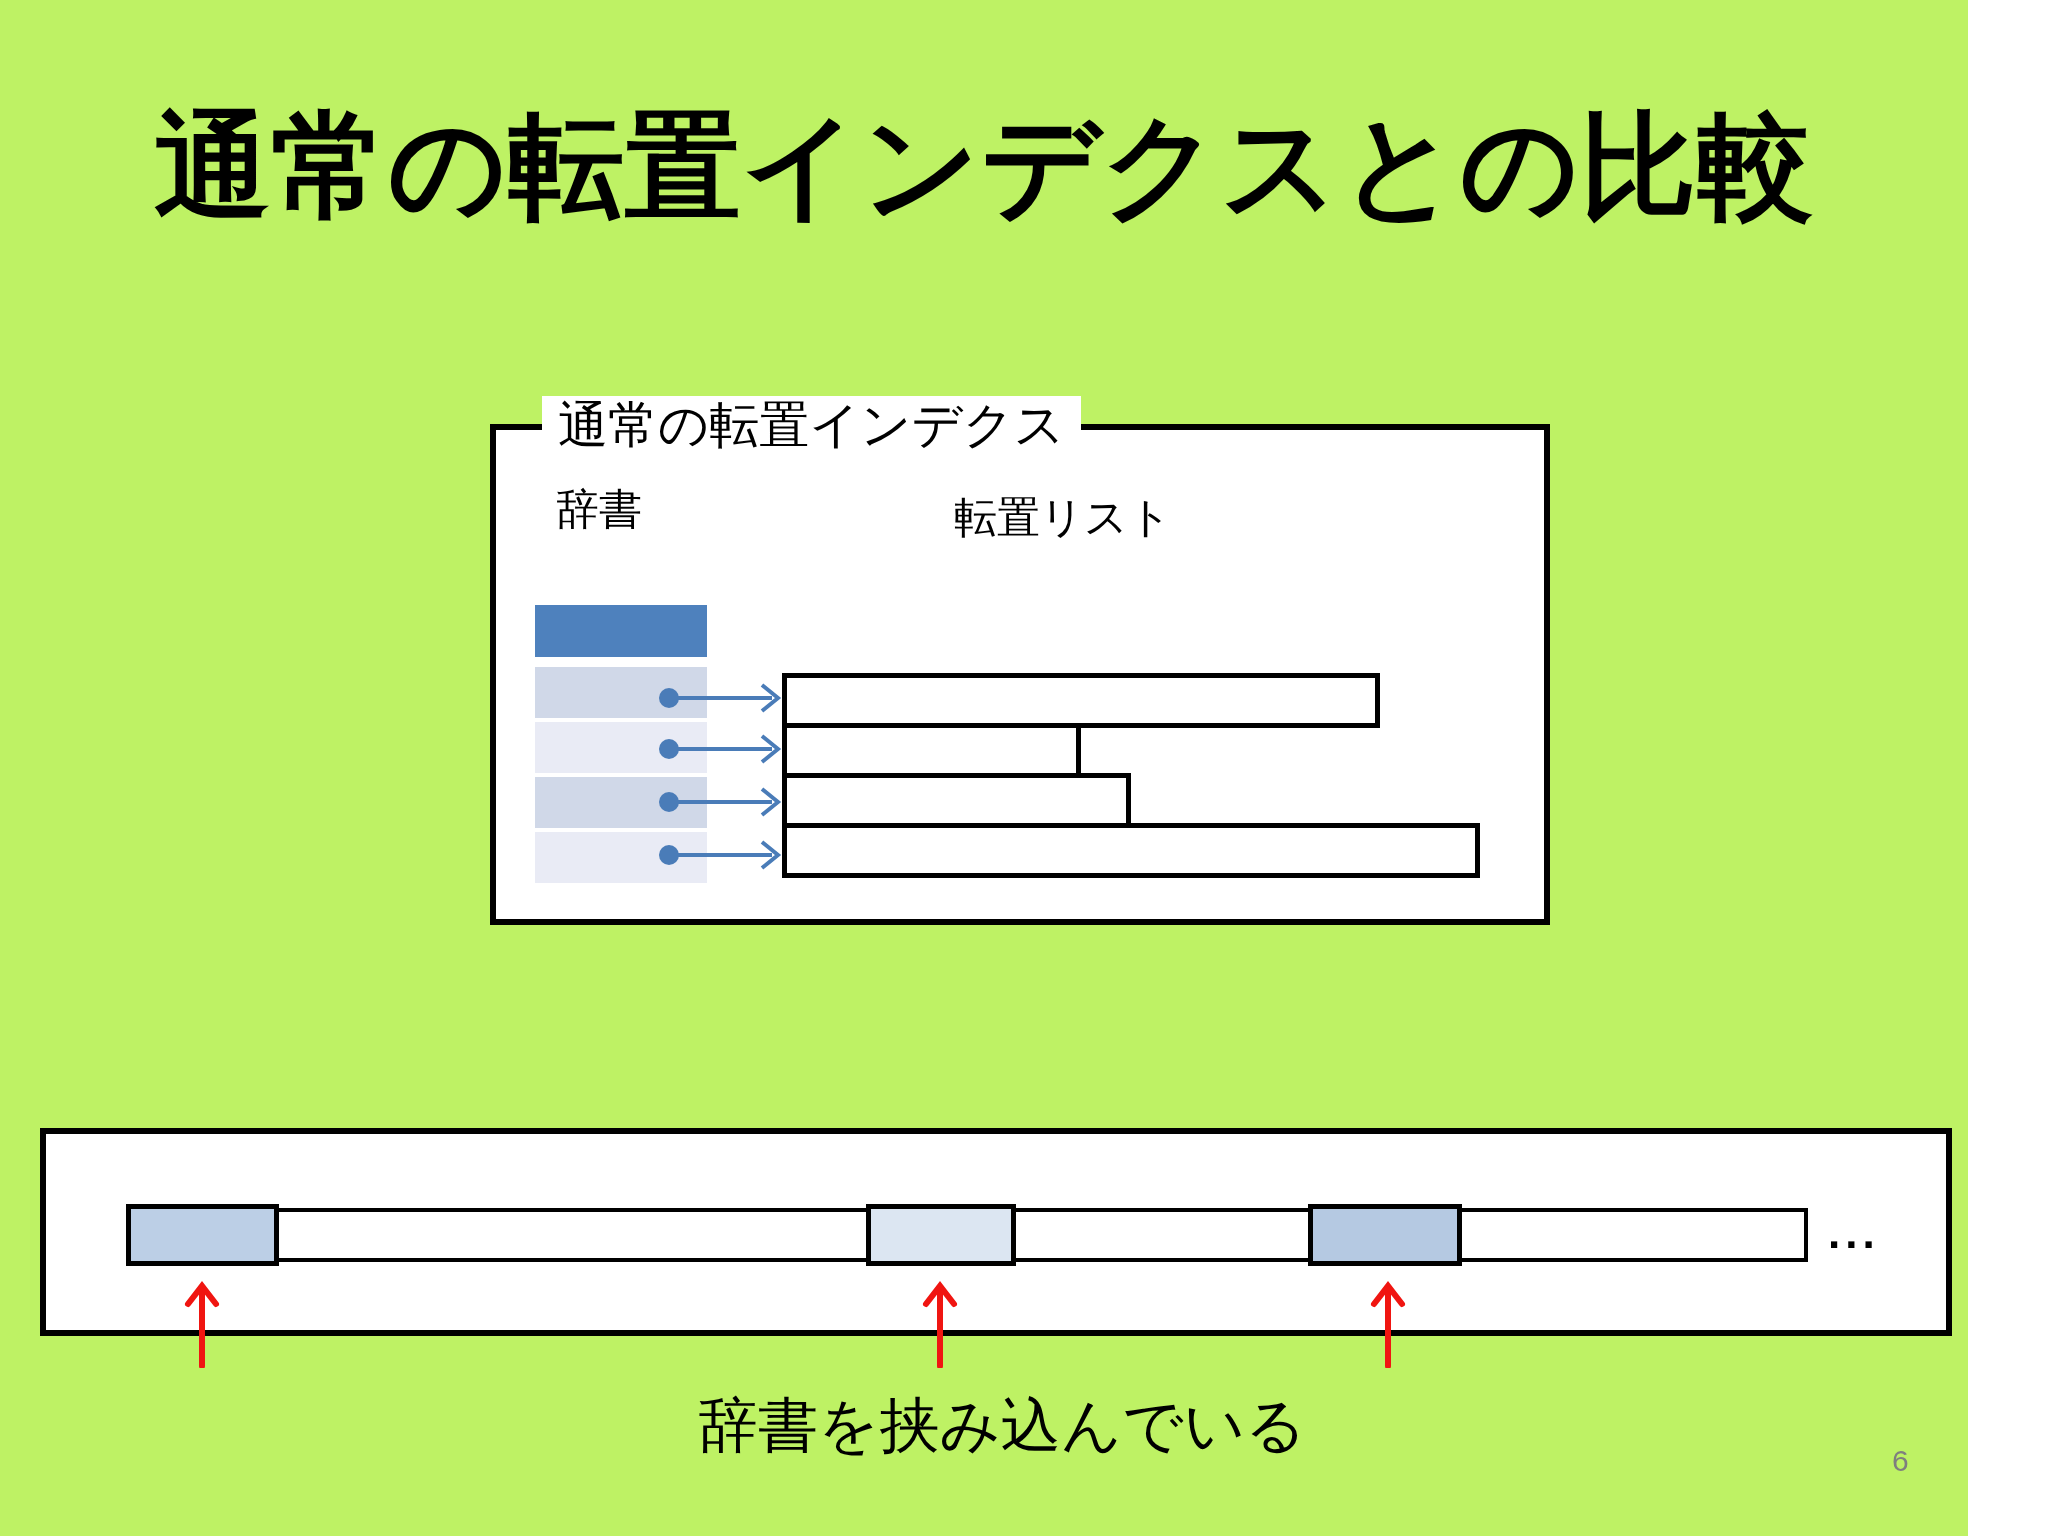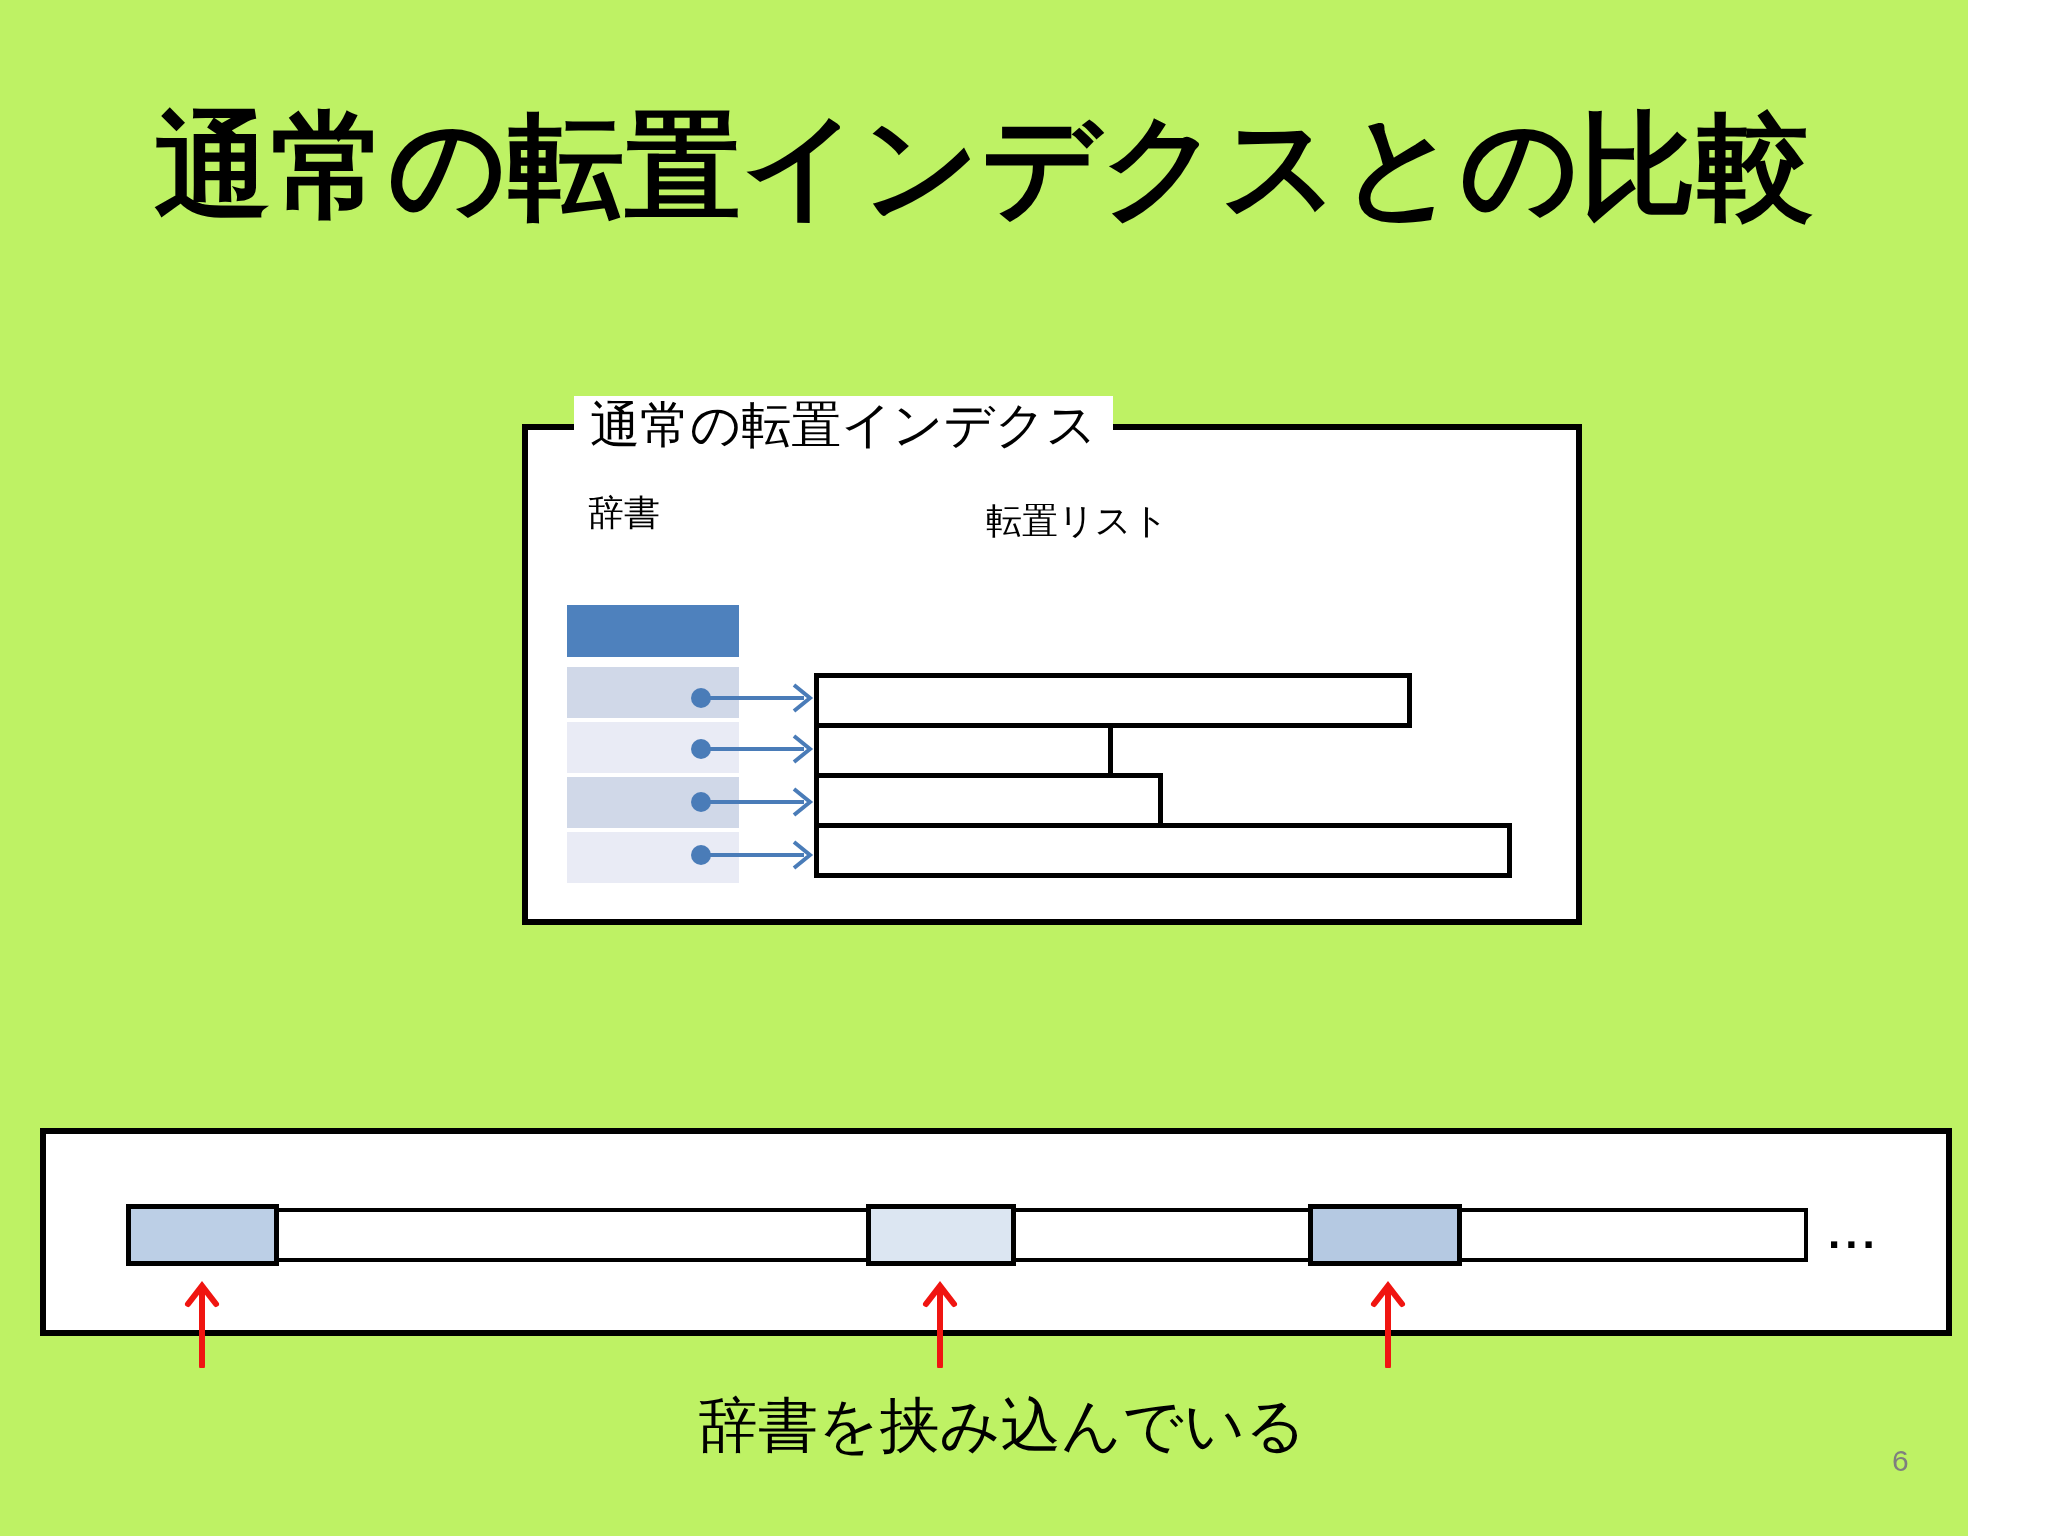--- a/index.html
+++ b/index.html
@@ -4,25 +4,25 @@
 <style>
   html,body{margin:0;padding:0;background:#fff;}
   .slide{position:relative;width:1968px;height:1536px;background:#bef264;overflow:hidden;
          font-family:"Liberation Sans",sans-serif;color:#000;}
 
   .title{position:absolute;left:0;right:0;top:104px;text-align:center;
          font-size:116px;line-height:124px;font-weight:600;letter-spacing:1px;white-space:nowrap;}
 
   
   .panel{position:absolute;border:6px solid #000;box-sizing:border-box;background:#fff;}
-  .panel1{left:490px;top:424px;width:1060px;height:501px;margin-left:32px;}
+  .panel1{left:490px;top:424px;width:1060px;height:501px;}
   .panel-label{position:absolute;top:-34px;background:#fff;padding:0 16px;
                font-size:50px;line-height:58px;font-weight:500;white-space:nowrap;}
   .panel1 .panel-label{left:46px;}
-  .sub-label{position:absolute;font-size:36px;line-height:50px;font-weight:500;white-space:nowrap;}
+  .sub-label{position:absolute;font-size:43px;line-height:50px;font-weight:500;white-space:nowrap;font-family:Liberation Mono, monospace;}
   .dict-label{left:60px;top:58px;}
   .post-label{left:458px;top:66px;}
 
   .dict-table{position:absolute;left:39px;top:175px;width:172px;}
   .dict-row{width:172px;height:51px;margin-bottom:4px;}
   .dict-row.header{height:52px;margin-bottom:10px;}
 
   .connectors{position:absolute;left:160px;top:238px;width:130px;height:210px;
               color:var(--connector-blue,#4a7cb8);}
 

